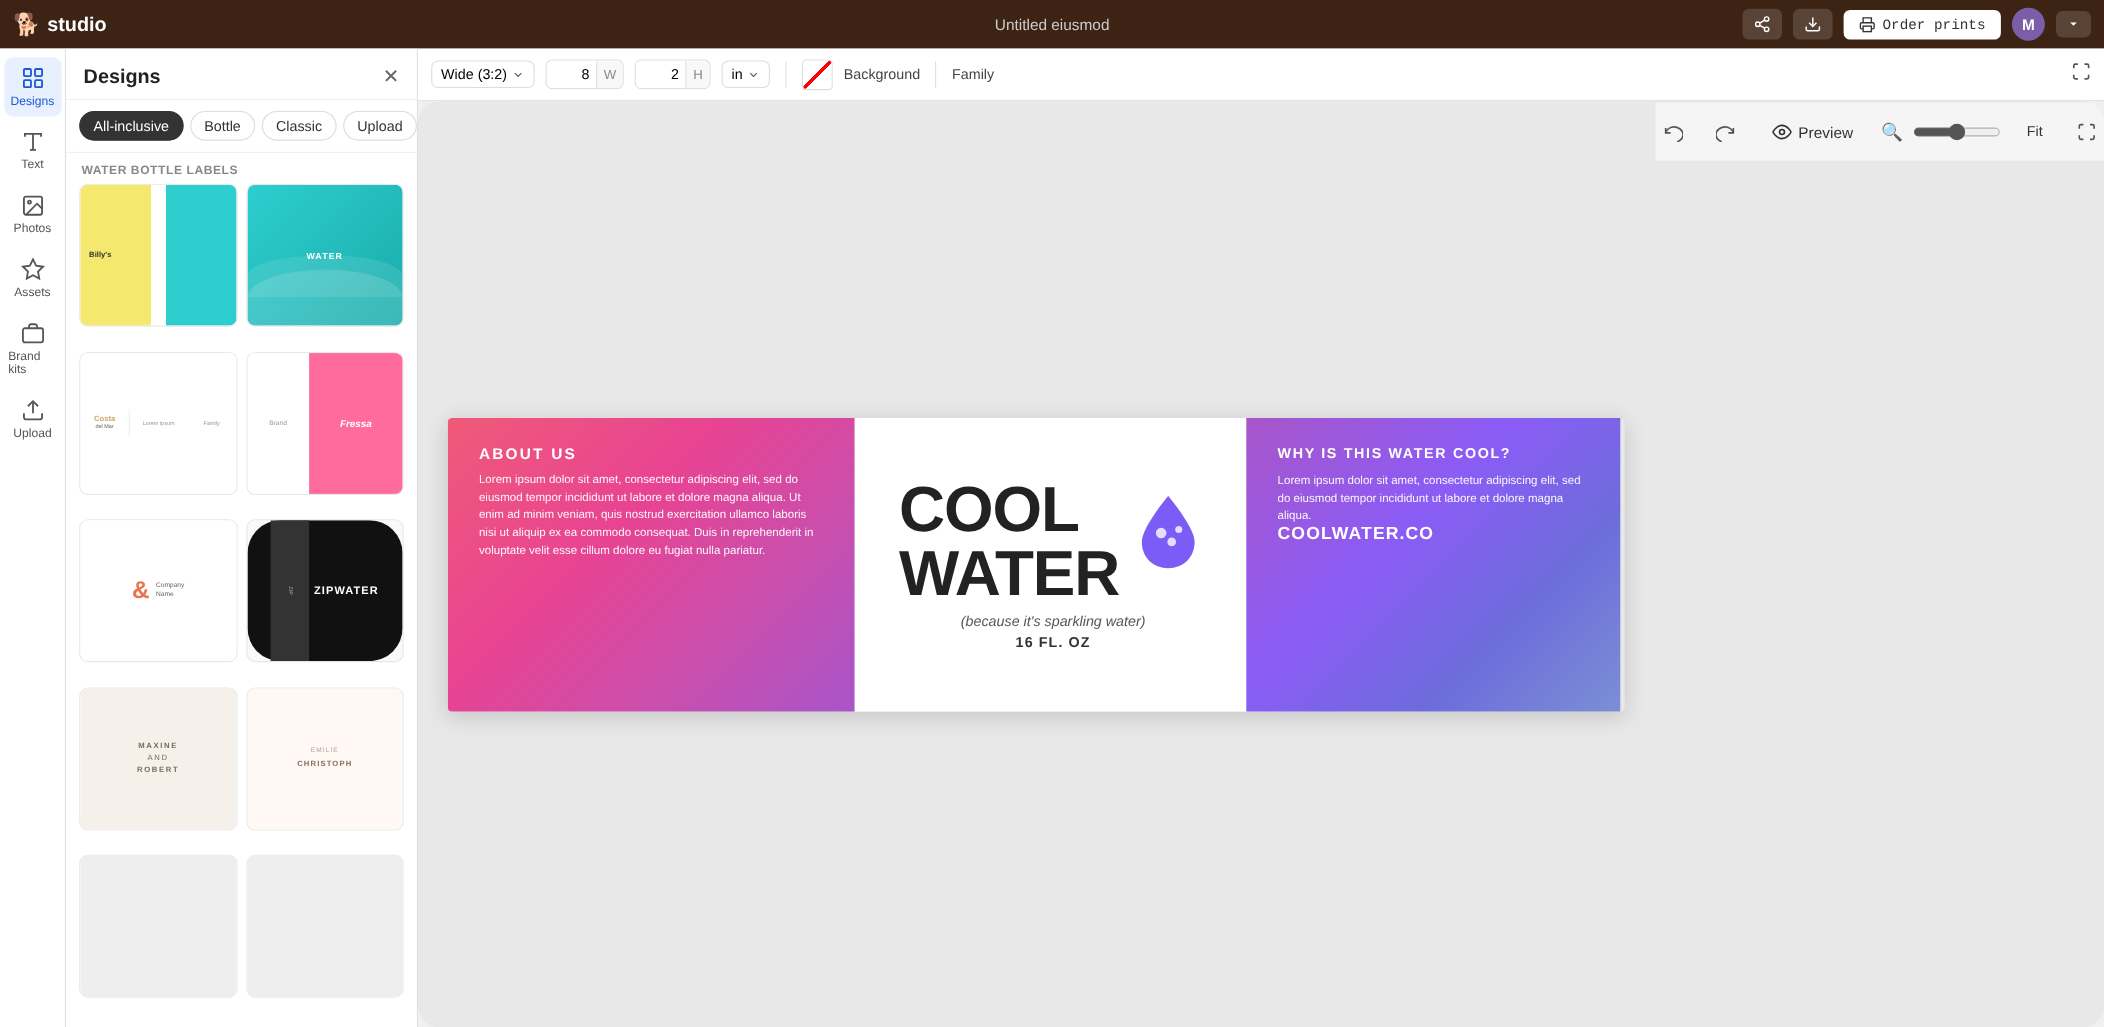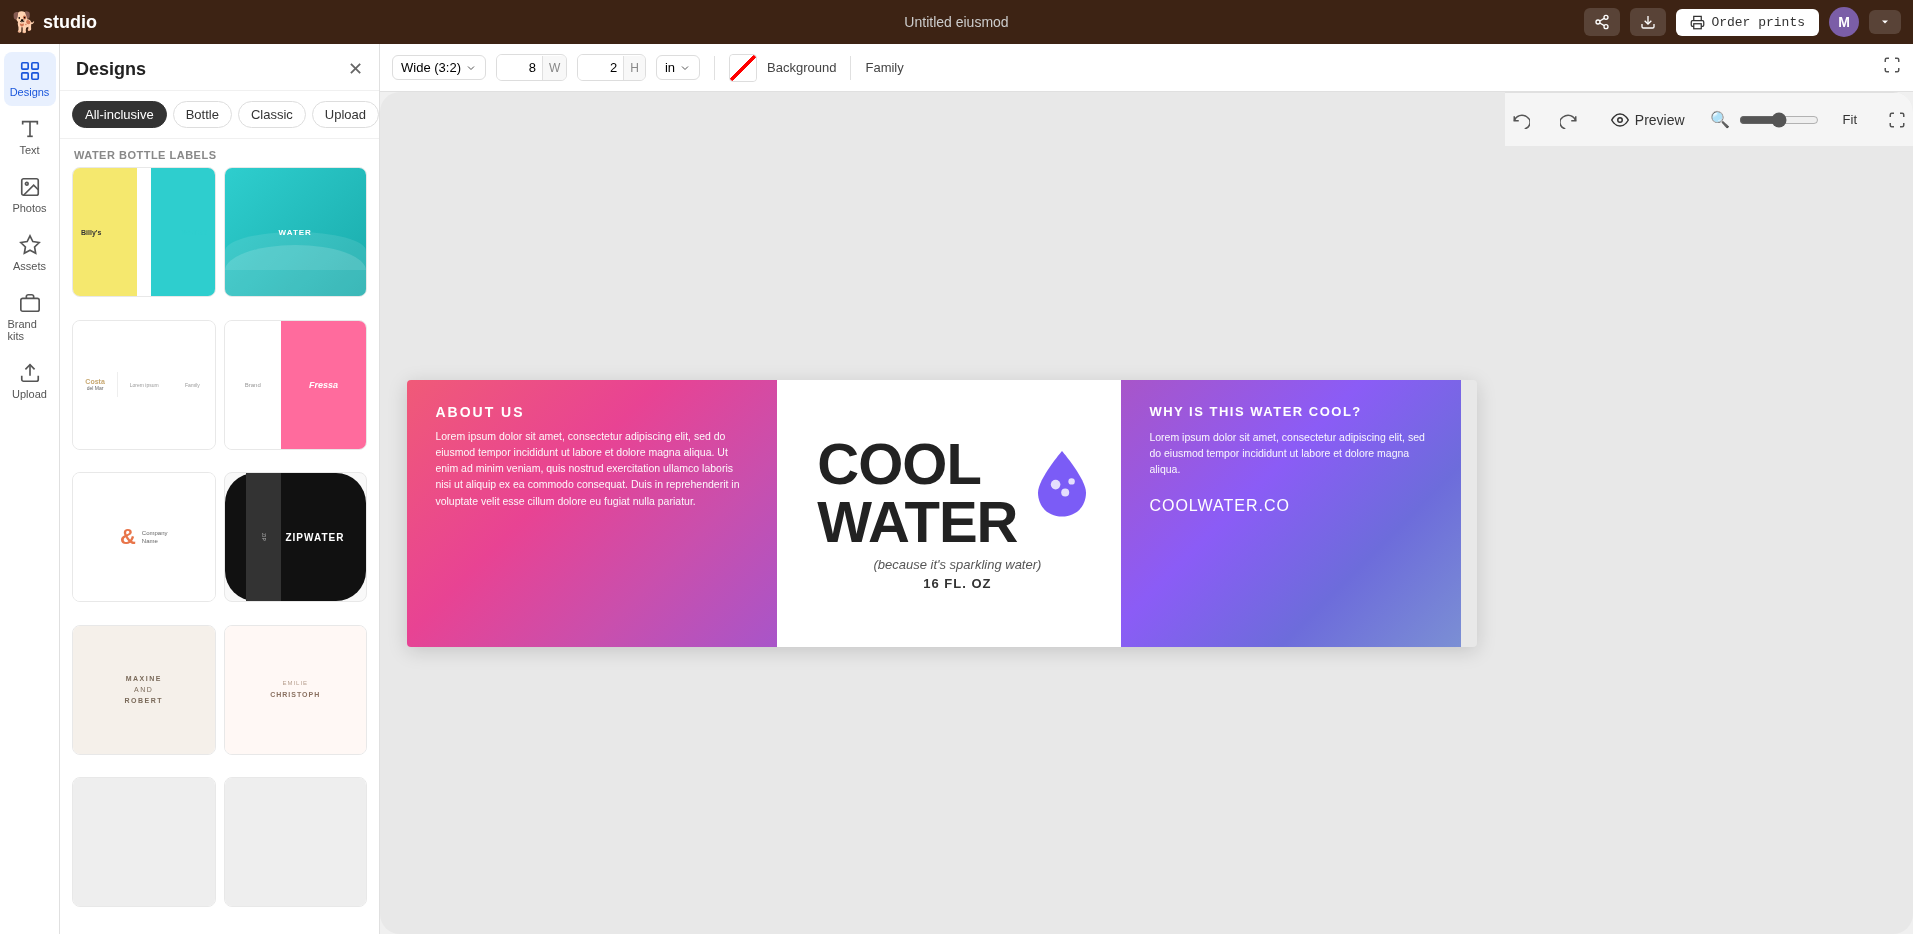--- a/index.html
+++ b/index.html
@@ -284,29 +284,29 @@
       font-weight: 800;
       line-height: 1;
       color: #222;
       letter-spacing: -1px;
     }
     .drop-icon { width: 70px; height: 80px; margin-top: 8px; }
     .label-center .subtitle { font-size: 13px; color: #555; font-style: italic; margin-top: 6px; }
     .label-center .oz { font-size: 13px; font-weight: 700; color: #333; margin-top: 4px; letter-spacing: 1px; }
     .label-right {
       position: absolute;
-      right: 16px; top: 0;
+      right: 4px; top: 0;
       width: 340px; height: 100%;
       background: linear-gradient(135deg, #a855c9 0%, #8b5cf6 40%, #6d6cdb 70%, #7b8fd4 100%);
       padding: 24px 28px;
       color: white;
     }
     .label-right h2 { font-size: 13px; font-weight: 700; letter-spacing: 1.5px; margin-bottom: 10px; }
     .label-right p { font-size: 10.5px; line-height: 1.55; opacity: 0.95; }
-    .label-right .website { font-size: 16px; font-weight: 400; letter-spacing: 1px; margin-top: 20px; }
+    .label-right .website { font-size: 16px; font-weight: 700; letter-spacing: 1px; }
 
     
     .bottom-toolbar {
       height: 54px;
       background: #f5f5f5;
       border-top: 1px solid #e0e0e0;
       display: flex;
       align-items: center;
       justify-content: center;
       gap: 16px;

